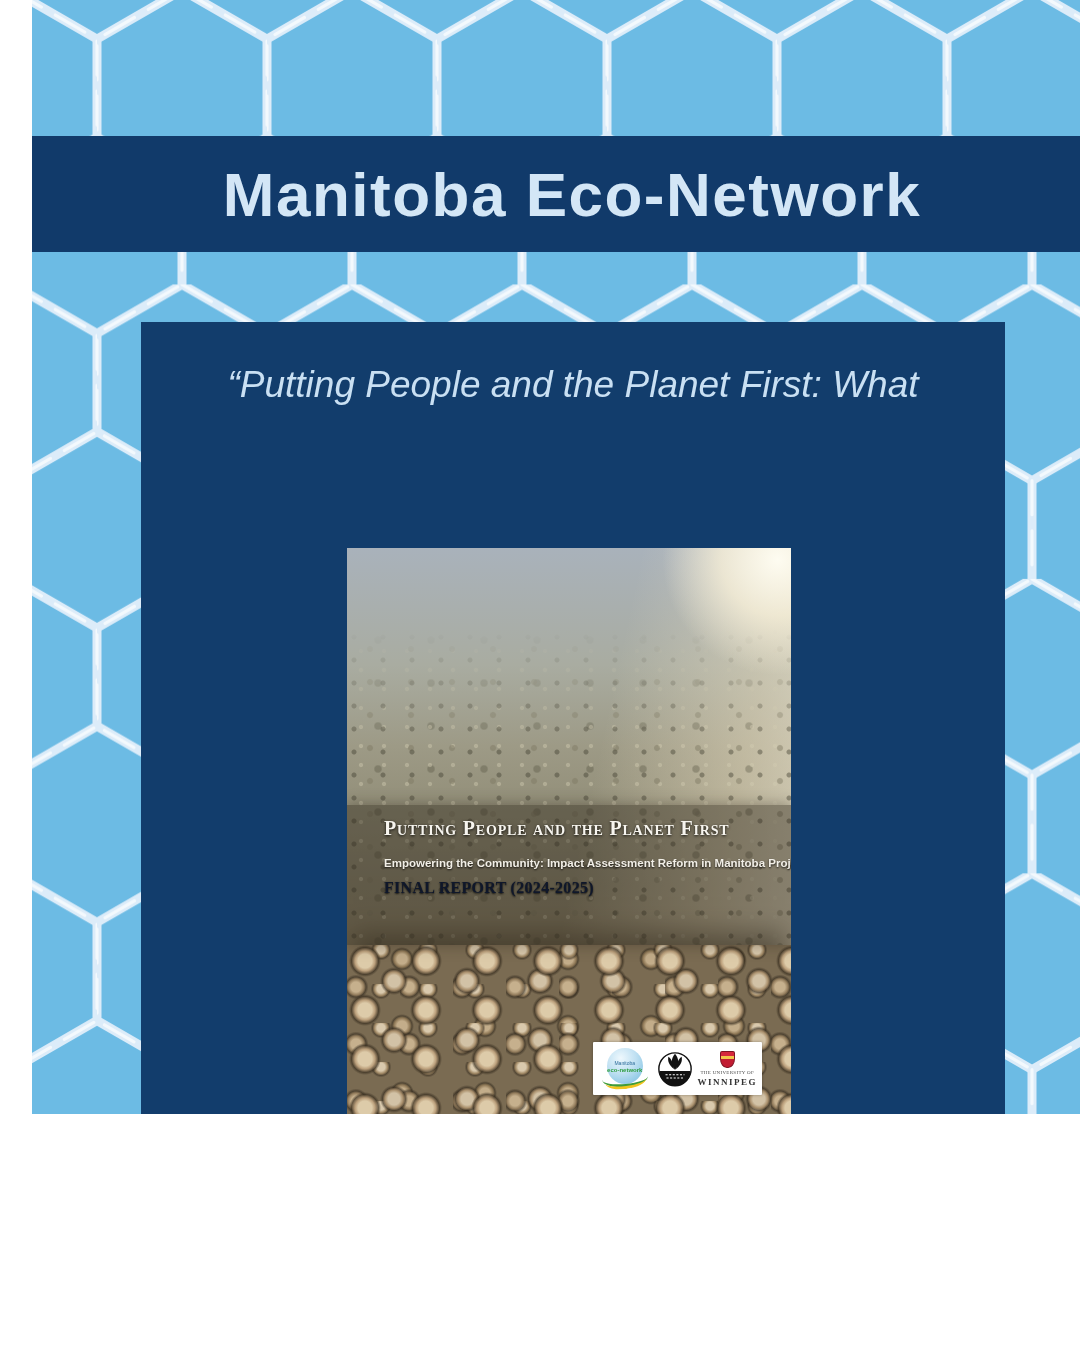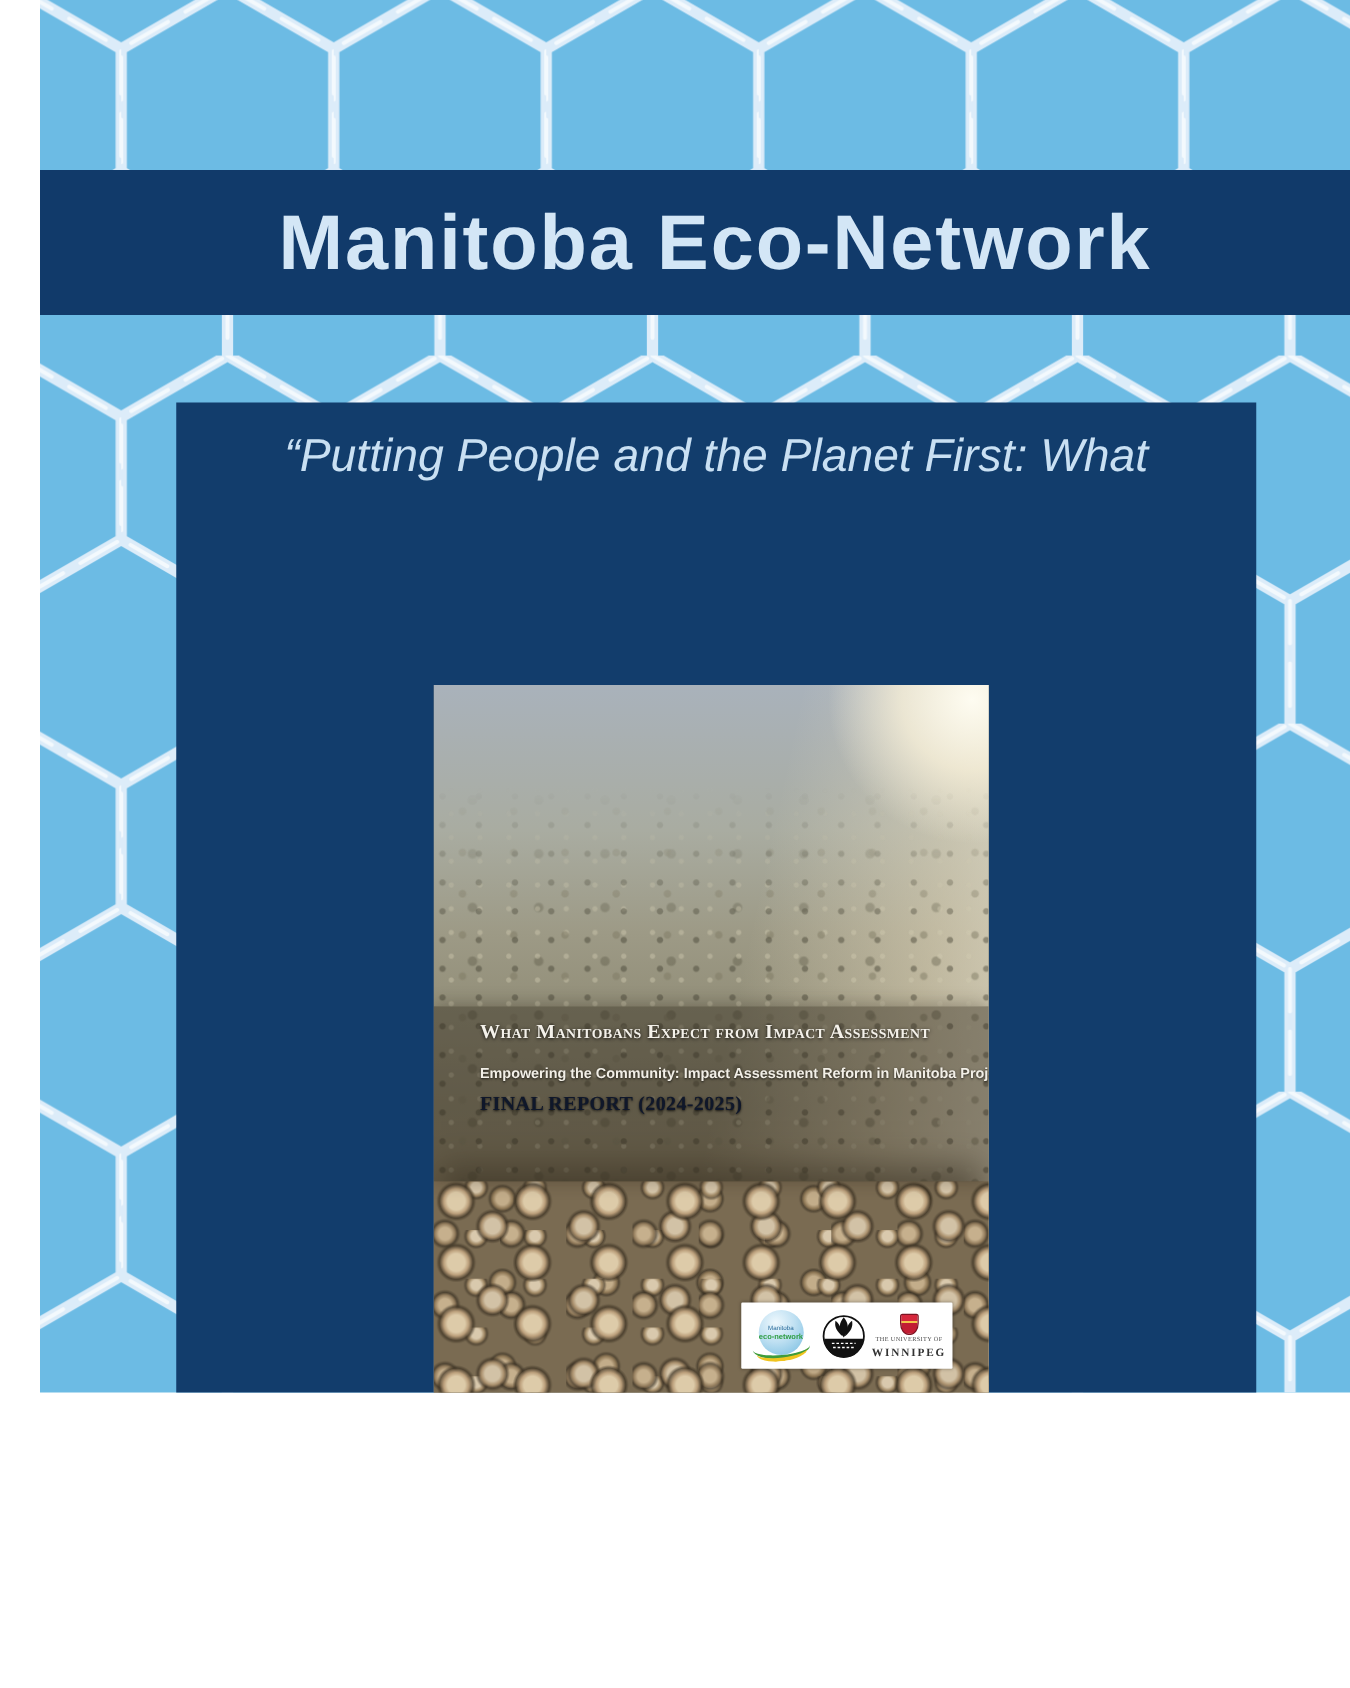--- a/index.html
+++ b/index.html
@@ -44,21 +44,21 @@
   
   .panel {
     position: absolute;
     left: 109px;
     top: 322px;
     width: 864px;
     height: 861px;
     background: #123d6c;
   }
   .quote {
-    padding-top: 16px;
+    padding-top: 36px;
     text-align: center;
     font-style: italic;
     font-size: 37px;
     line-height: 53px;
     color: #c9e0f3;
   }
   .quote-line { white-space: nowrap; }
   .cta {
     font-style: normal;
     font-weight: bold;
@@ -275,21 +275,21 @@
     <div class="quote">
       <div class="quote-line">“Putting People and the Planet First: What</div>
     </div>
 
     <figure class="cover">
       <div class="cover-photo"></div>
       <div class="cover-speckles"></div>
       <div class="cover-rocks"></div>
 
       <div class="cover-band">
-        <div class="cover-subtitle">What Manitobans Expect from Impact Assessment</div>
+        <div class="cover-title">Putting People and the Planet First</div>
         <div class="cover-project">Empowering the Community: Impact Assessment Reform in Manitoba Project</div>
         <div class="cover-edition">FINAL REPORT (2024-2025)</div>
       </div>
 
       <div class="logo-strip">
 
         <div class="logo logo-eco">
           <div class="eco-drop">
             <span class="eco-t1">Manitoba</span>
             <span class="eco-t2">eco-network</span>

